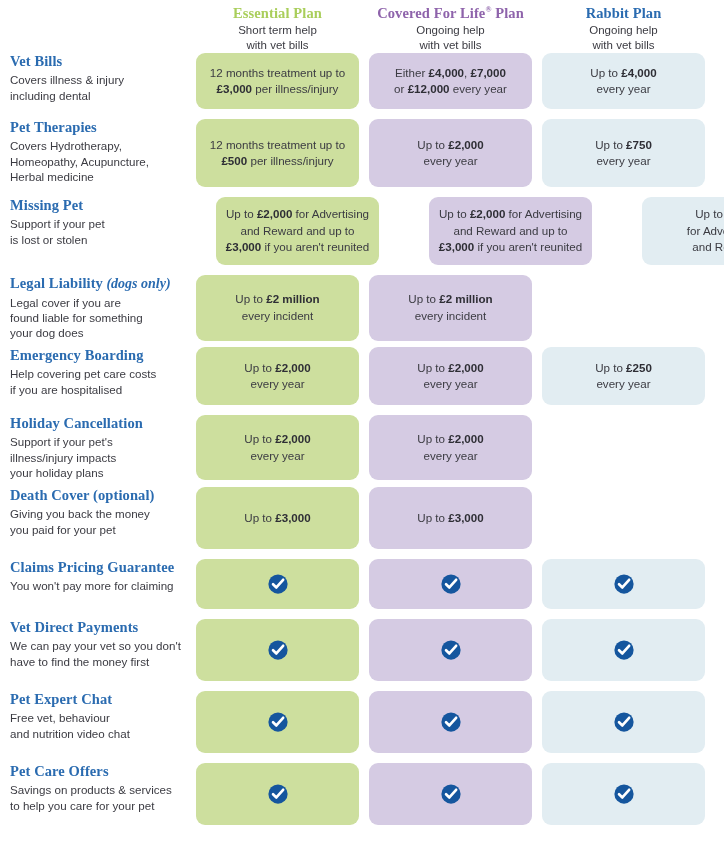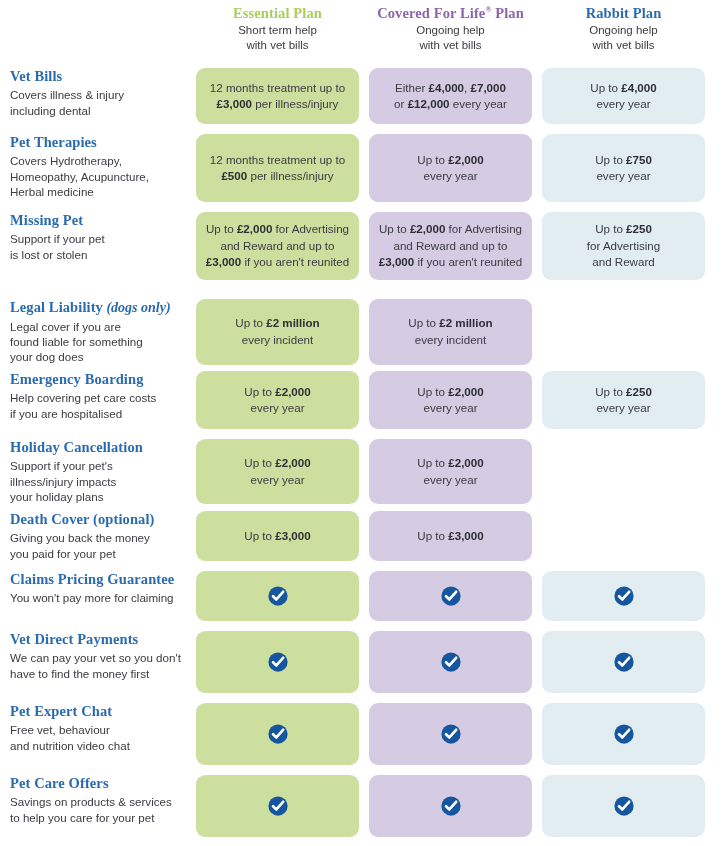--- a/index.html
+++ b/index.html
@@ -23,21 +23,21 @@
 
   
   .grid {
     display: grid;
     grid-template-columns: 196px 163px 10px 163px 10px 163px 19px;
     width: 724px;
   }
 
   
   .head-row {
-    height: 68px;
+    height: 53px;
   }
   .head-cell {
     text-align: center;
     padding-top: 4px;
     box-sizing: border-box;
   }
   .plan-title {
     font-family: "Liberation Serif", serif;
     font-size: 14.5px;
     font-weight: 700;
@@ -184,21 +184,21 @@
         <div class="spacer"></div>
         <div class="card purple">
           <span class="card-text">Up to <b>£2,000</b><br>every year</span>
         </div>
         <div class="spacer"></div>
         <div class="card blue">
           <span class="card-text">Up to <b>£750</b><br>every year</span>
         </div>
         <div class="spacer"></div>
       </div>
-      <div class="grid" style="height: 68px; margin-bottom: 19px;">
+      <div class="grid" style="height: 68px; margin-bottom: 10px; gap: 20px;">
         <div class="label-cell">
           <div class="feat-title">Missing Pet</div>
           <div class="feat-desc">Support if your pet<br>is lost or stolen</div>
         </div>
         <div class="card green">
           <span class="card-text">Up to <b>£2,000</b> for Advertising<br>and Reward and up to<br><b>£3,000</b> if you aren't reunited</span>
         </div>
         <div class="spacer"></div>
         <div class="card purple">
           <span class="card-text">Up to <b>£2,000</b> for Advertising<br>and Reward and up to<br><b>£3,000</b> if you aren't reunited</span>
@@ -252,21 +252,21 @@
           <span class="card-text">Up to <b>£2,000</b><br>every year</span>
         </div>
         <div class="spacer"></div>
         <div class="card purple">
           <span class="card-text">Up to <b>£2,000</b><br>every year</span>
         </div>
         <div class="spacer"></div>
         <div class="card empty"></div>
         <div class="spacer"></div>
       </div>
-      <div class="grid" style="height: 50px; margin-bottom: 10px;">
+      <div class="grid" style="height: 62px; margin-bottom: 10px;">
         <div class="label-cell">
           <div class="feat-title">Death Cover (optional)</div>
           <div class="feat-desc">Giving you back the money<br>you paid for your pet</div>
         </div>
         <div class="card green">
           <span class="card-text">Up to <b>£3,000</b></span>
         </div>
         <div class="spacer"></div>
         <div class="card purple">
           <span class="card-text">Up to <b>£3,000</b></span>

